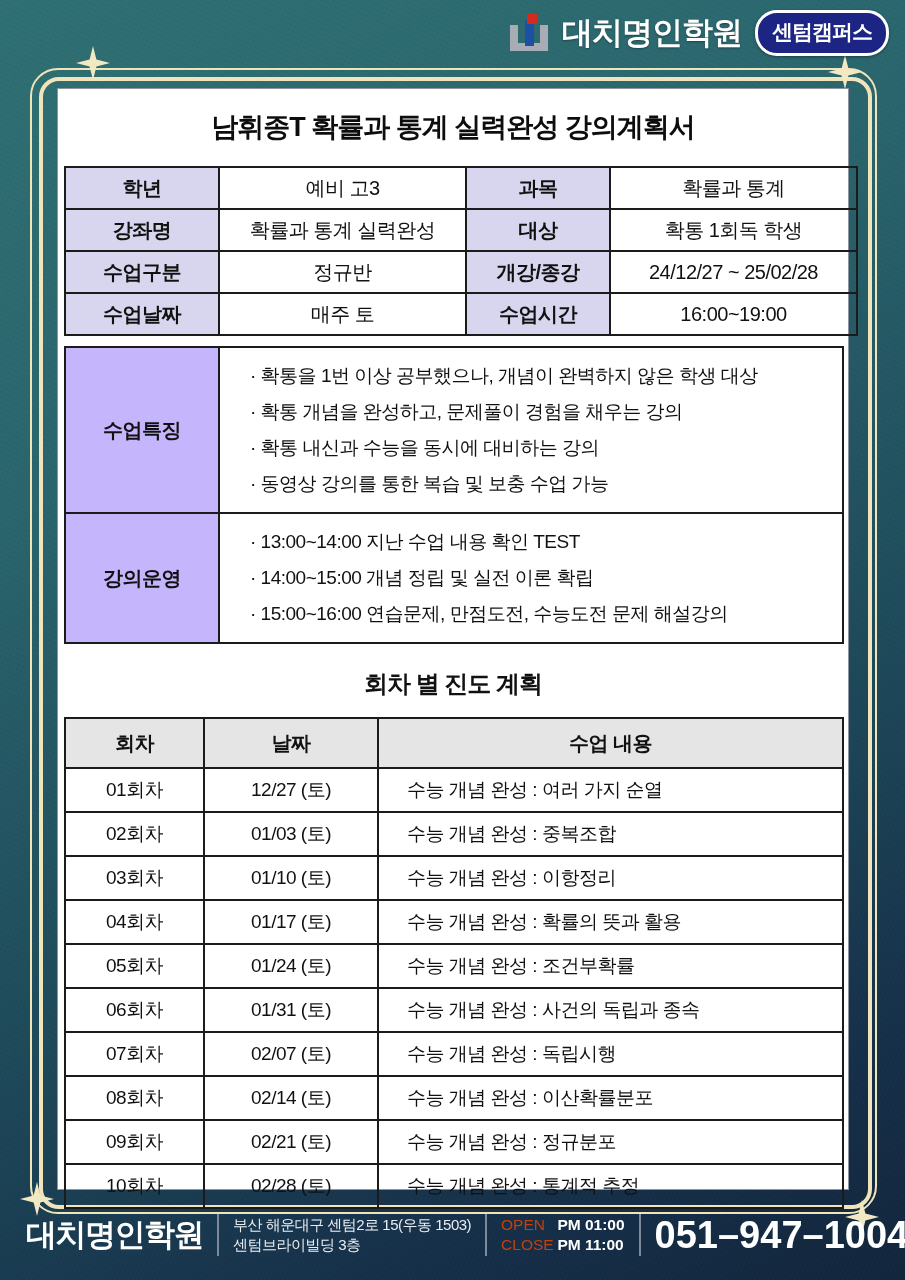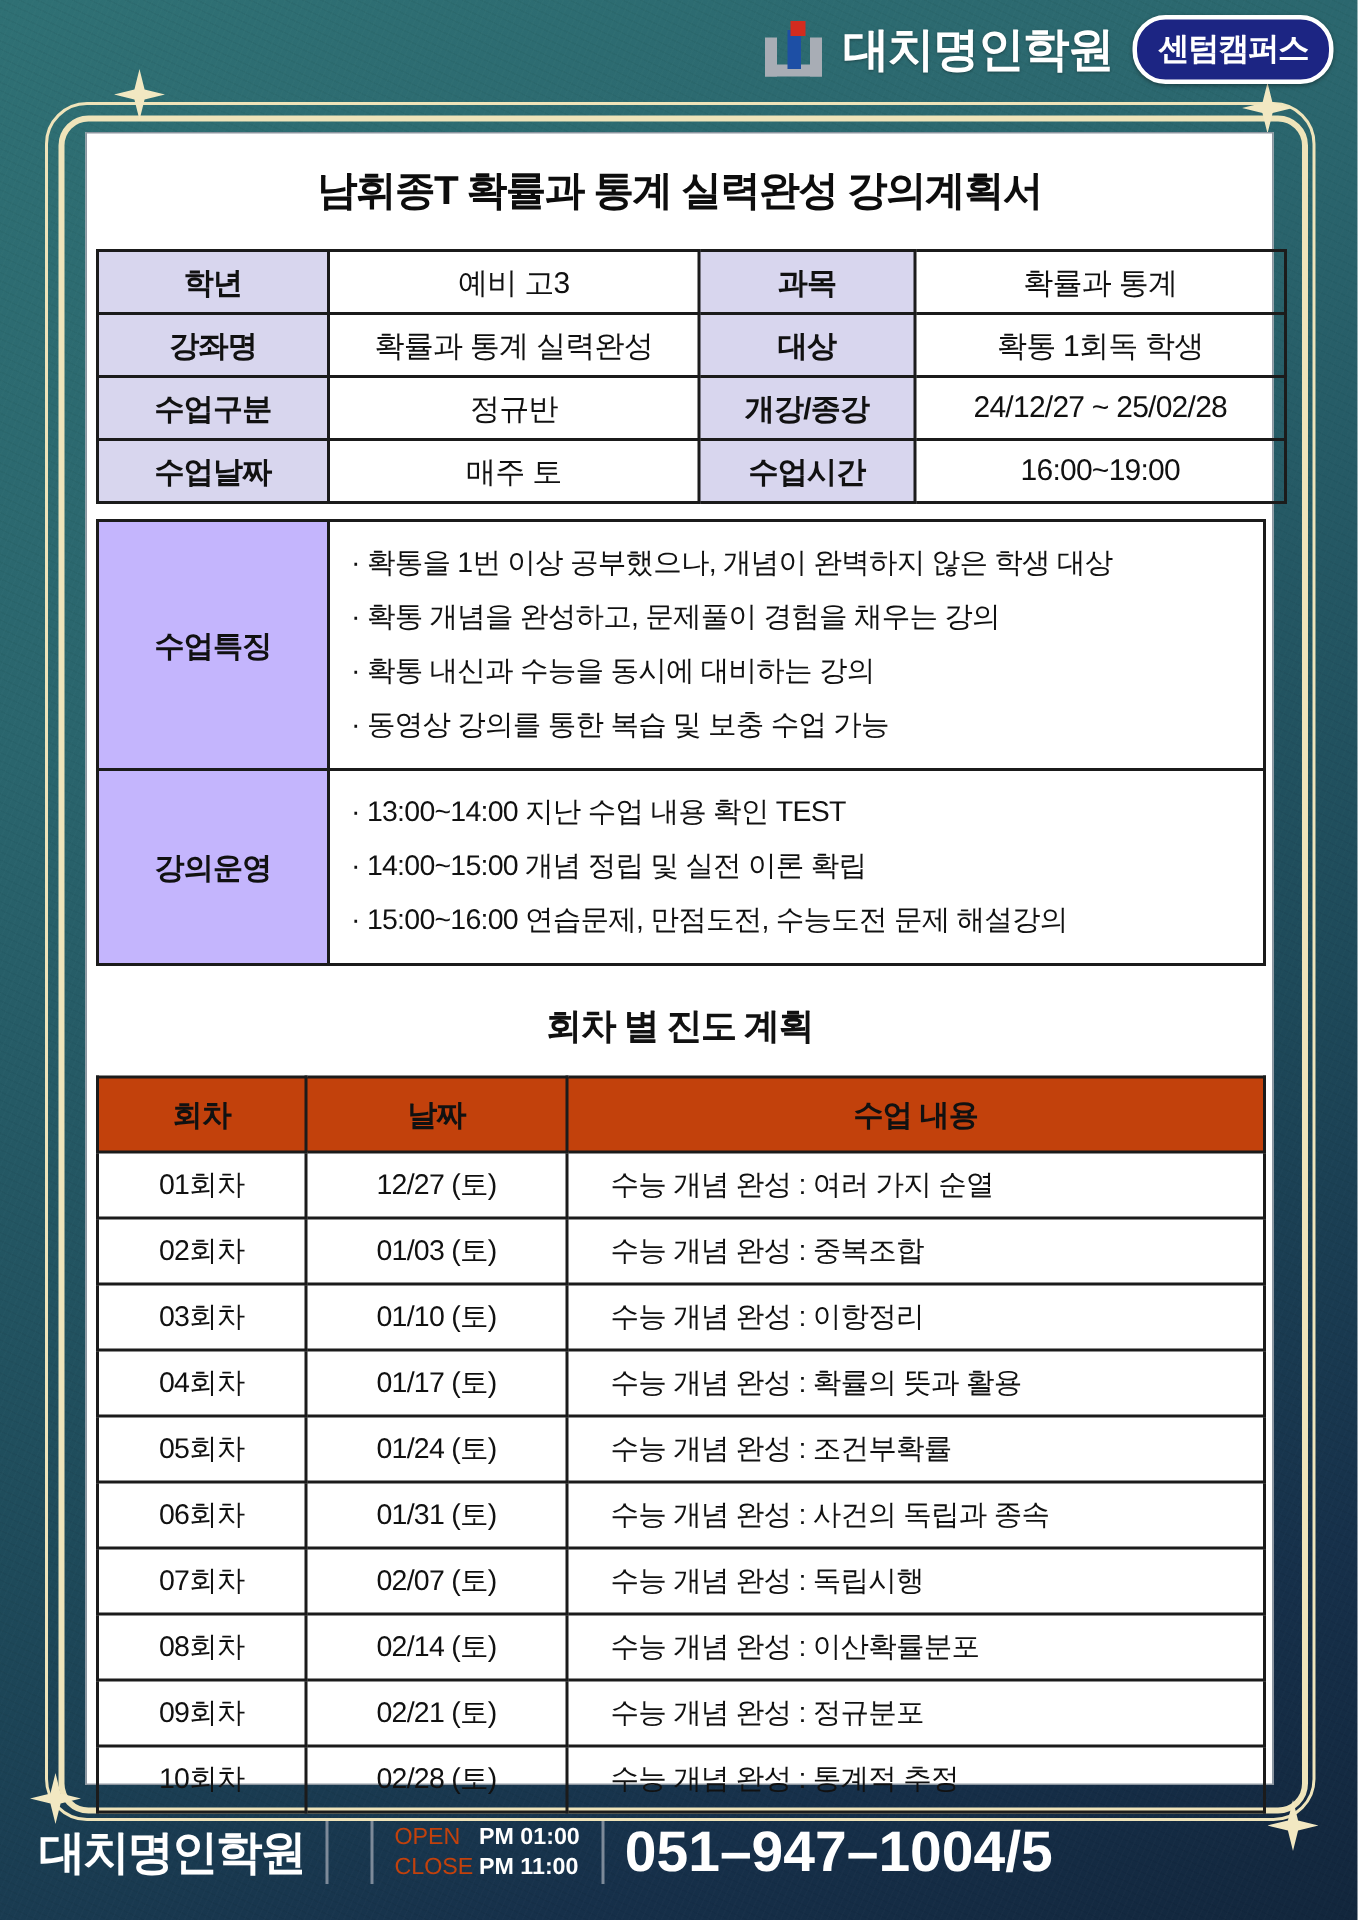--- a/index.html
+++ b/index.html
@@ -57,27 +57,27 @@
 
   table{border-collapse:collapse;table-layout:fixed;}
   .info-table{width:780px;margin:21px auto 0;}
   .info-table th,.info-table td{border:2px solid #1b1b1b;height:38px;font-size:20px;text-align:center;letter-spacing:-0.5px;}
   .info-table th{background:#d8d6ee;font-weight:bold;}
   .c-l1{width:150px;}.c-v1{width:243px;}.c-l2{width:140px;}.c-v2{width:243px;}
 
   .detail-table{width:780px;margin:10px auto 0;}
   .detail-table th{border:2px solid #1b1b1b;background:#c4b5fd;font-weight:bold;font-size:20px;width:150px;letter-spacing:-0.5px;}
   .detail-table td{border:2px solid #1b1b1b;font-size:19px;text-align:left;padding:10px 8px 10px 14px;letter-spacing:-0.5px;}
-  .detail-table td .line{line-height:36px;white-space:nowrap;}
+  .detail-table td .line{line-height:36px;white-space:nowrap;margin-left:16px;}
   .row-features td{height:142px;}
   .row-operation td{height:94px;}
 
   .schedule-heading{margin:24px 0 0;text-align:center;font-size:24px;font-weight:bold;letter-spacing:-1px;}
   .schedule-table{width:780px;margin:17px auto 0;}
-  .schedule-table th{border:2px solid #1b1b1b;background:#c2410c;height:46px;font-size:20px;font-weight:bold;letter-spacing:-0.5px;}
+  .schedule-table th{border:2px solid #1b1b1b;background:#e5e5e5;height:46px;font-size:20px;font-weight:bold;letter-spacing:-0.5px;}
   .schedule-table td{border:2px solid #1b1b1b;height:40px;font-size:19px;text-align:center;letter-spacing:-0.5px;}
   .s-c1{width:135px;}.s-c2{width:170px;}
   .schedule-table td.s-content{text-align:left;padding-left:28px;}
 
   
   .footer{
     position:absolute;left:0;bottom:0;width:905px;height:90px;
     display:flex;align-items:center;color:#ffffff;
   }
   .f-brand{font-size:31px;font-weight:bold;letter-spacing:-1.5px;margin-left:26px;white-space:nowrap;}
@@ -225,20 +225,24 @@
         <td>02/28 (토)</td>
         <td class="s-content">수능 개념 완성 : 통계적 추정</td>
       </tr>
     </tbody>
   </table>
 </main>
 
 <footer class="footer">
   <span class="f-brand">대치명인학원</span>
   <span class="f-div"></span>
+  <div class="f-addr">
+    <div>부산 해운대구 센텀2로 15(우동 1503)</div>
+    <div>센텀브라이빌딩 3층</div>
+  </div>
   <span class="f-div"></span>
   <div class="f-hours">
     <div>
       <span class="oc-label">OPEN</span>
       <span class="oc-time">PM 01:00</span>
     </div>
     <div>
       <span class="oc-label">CLOSE</span>
       <span class="oc-time">PM 11:00</span>
     </div>

